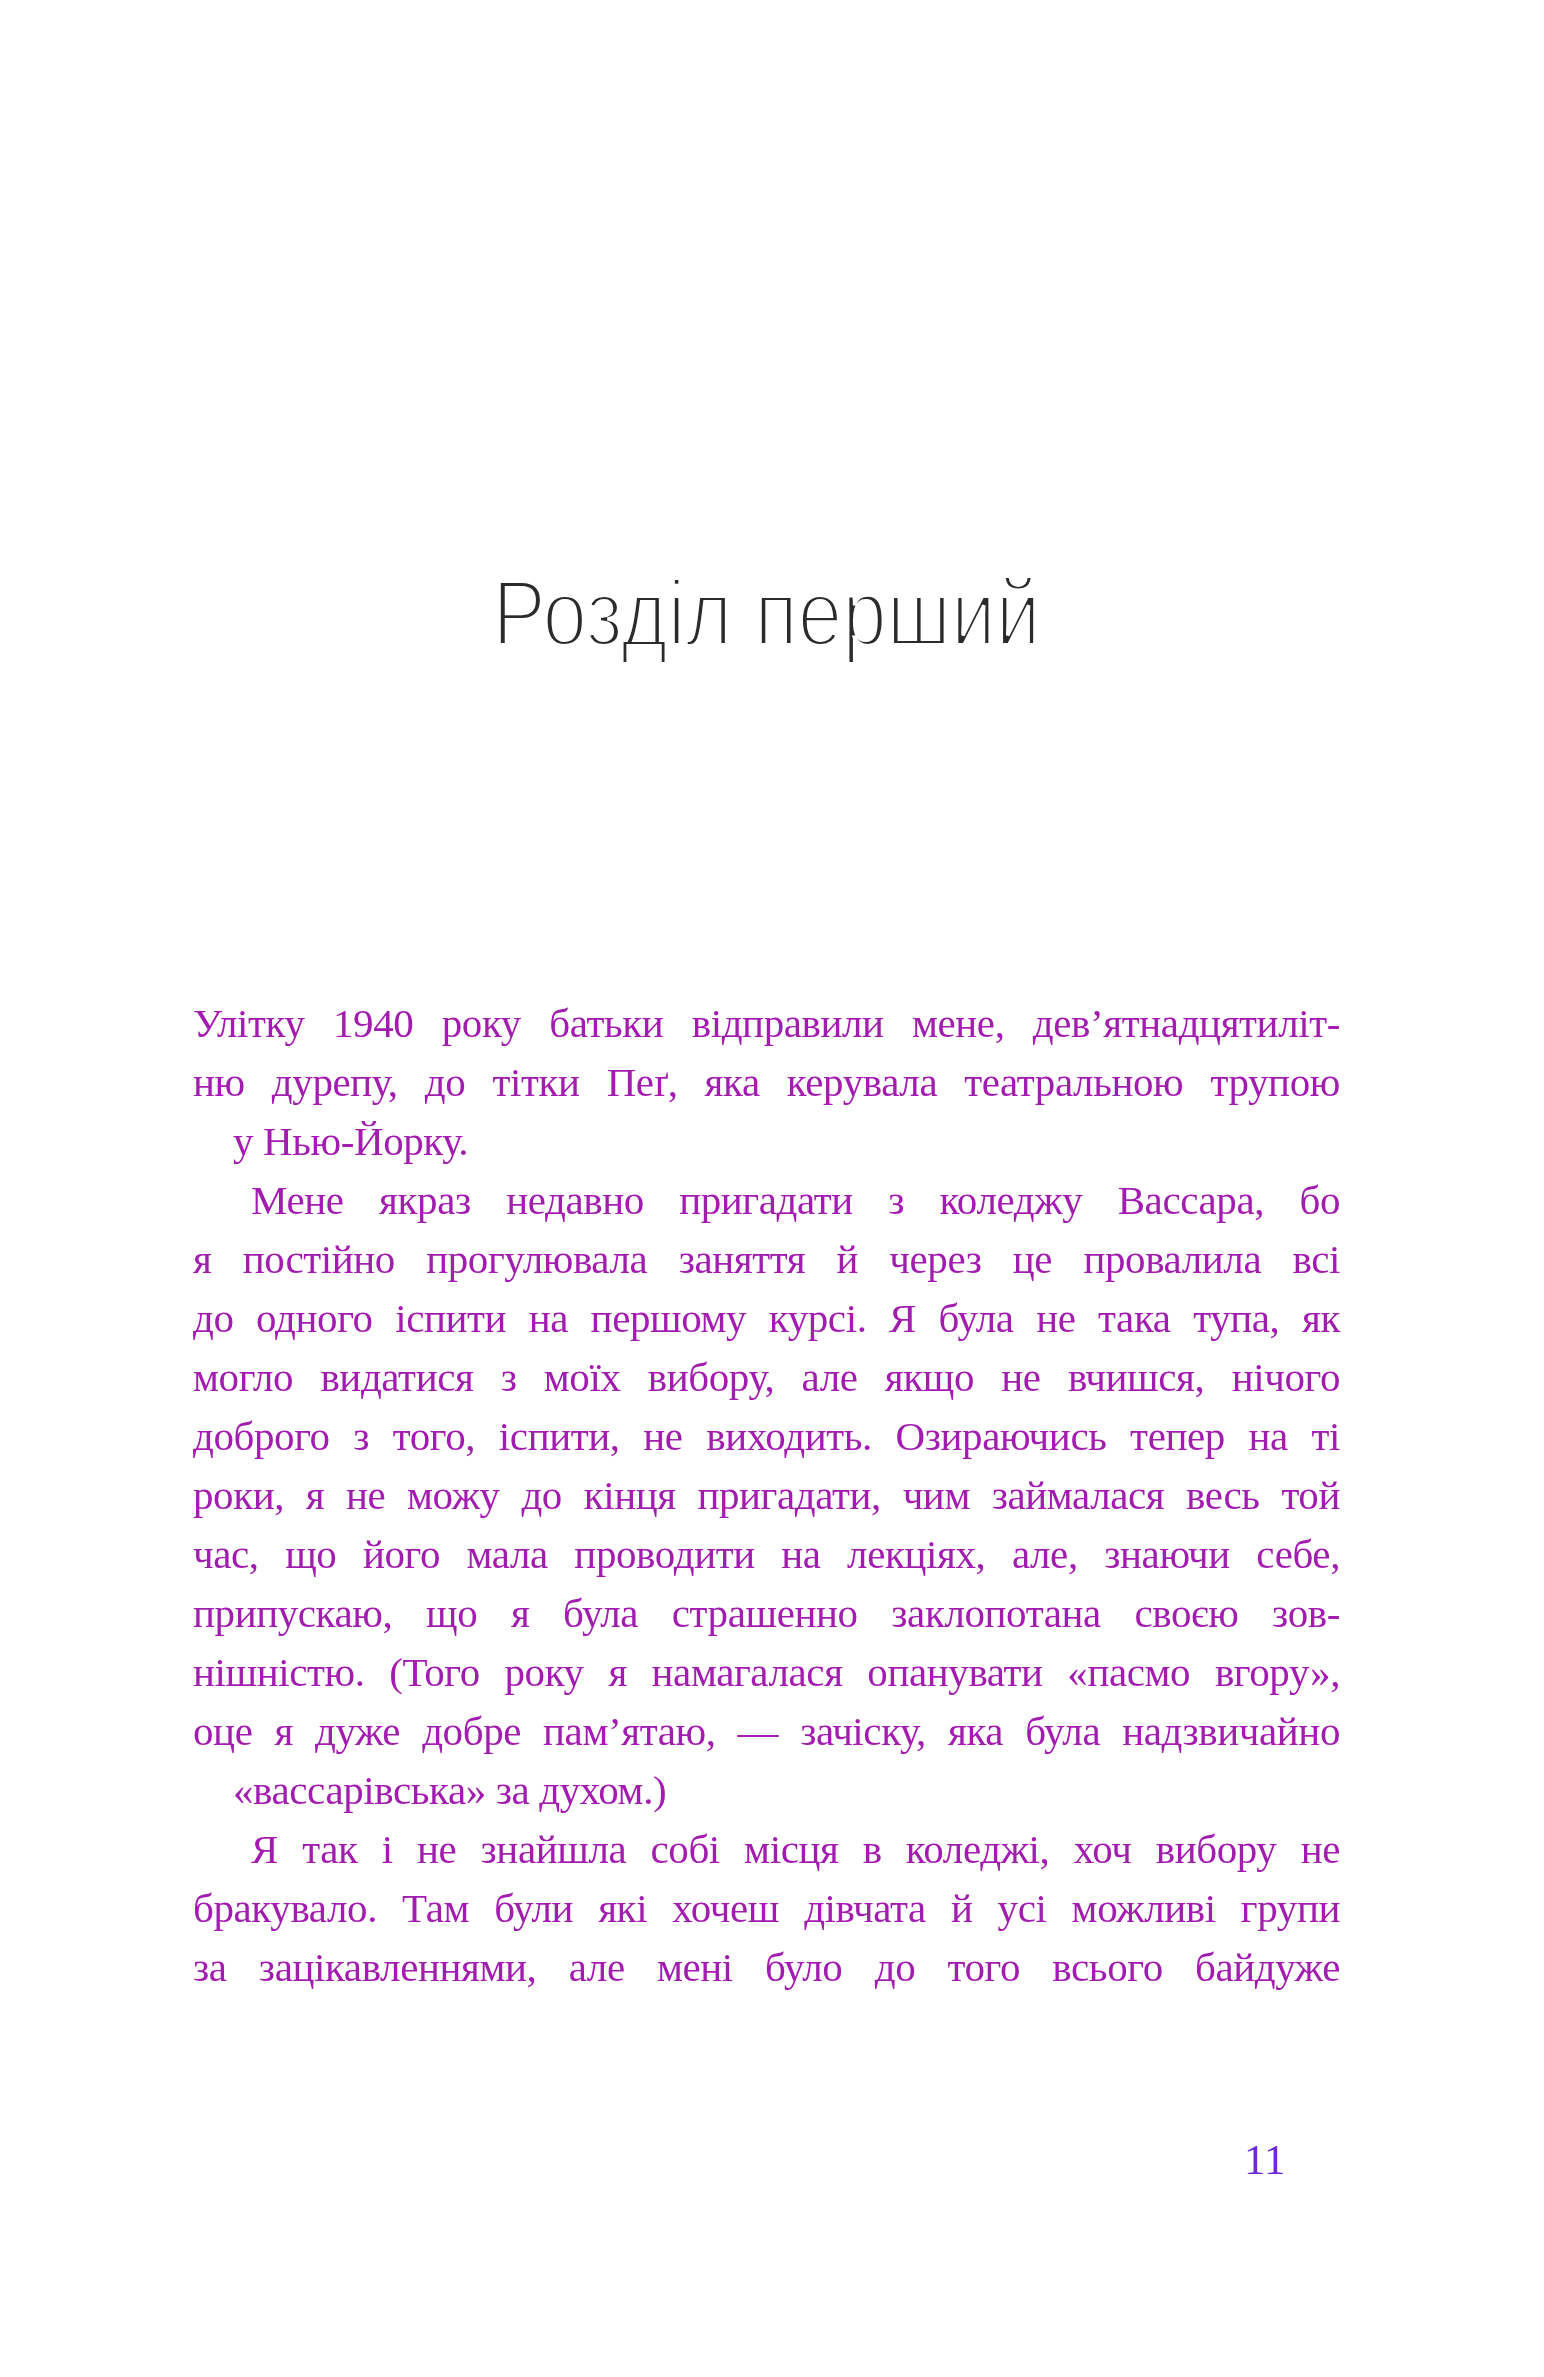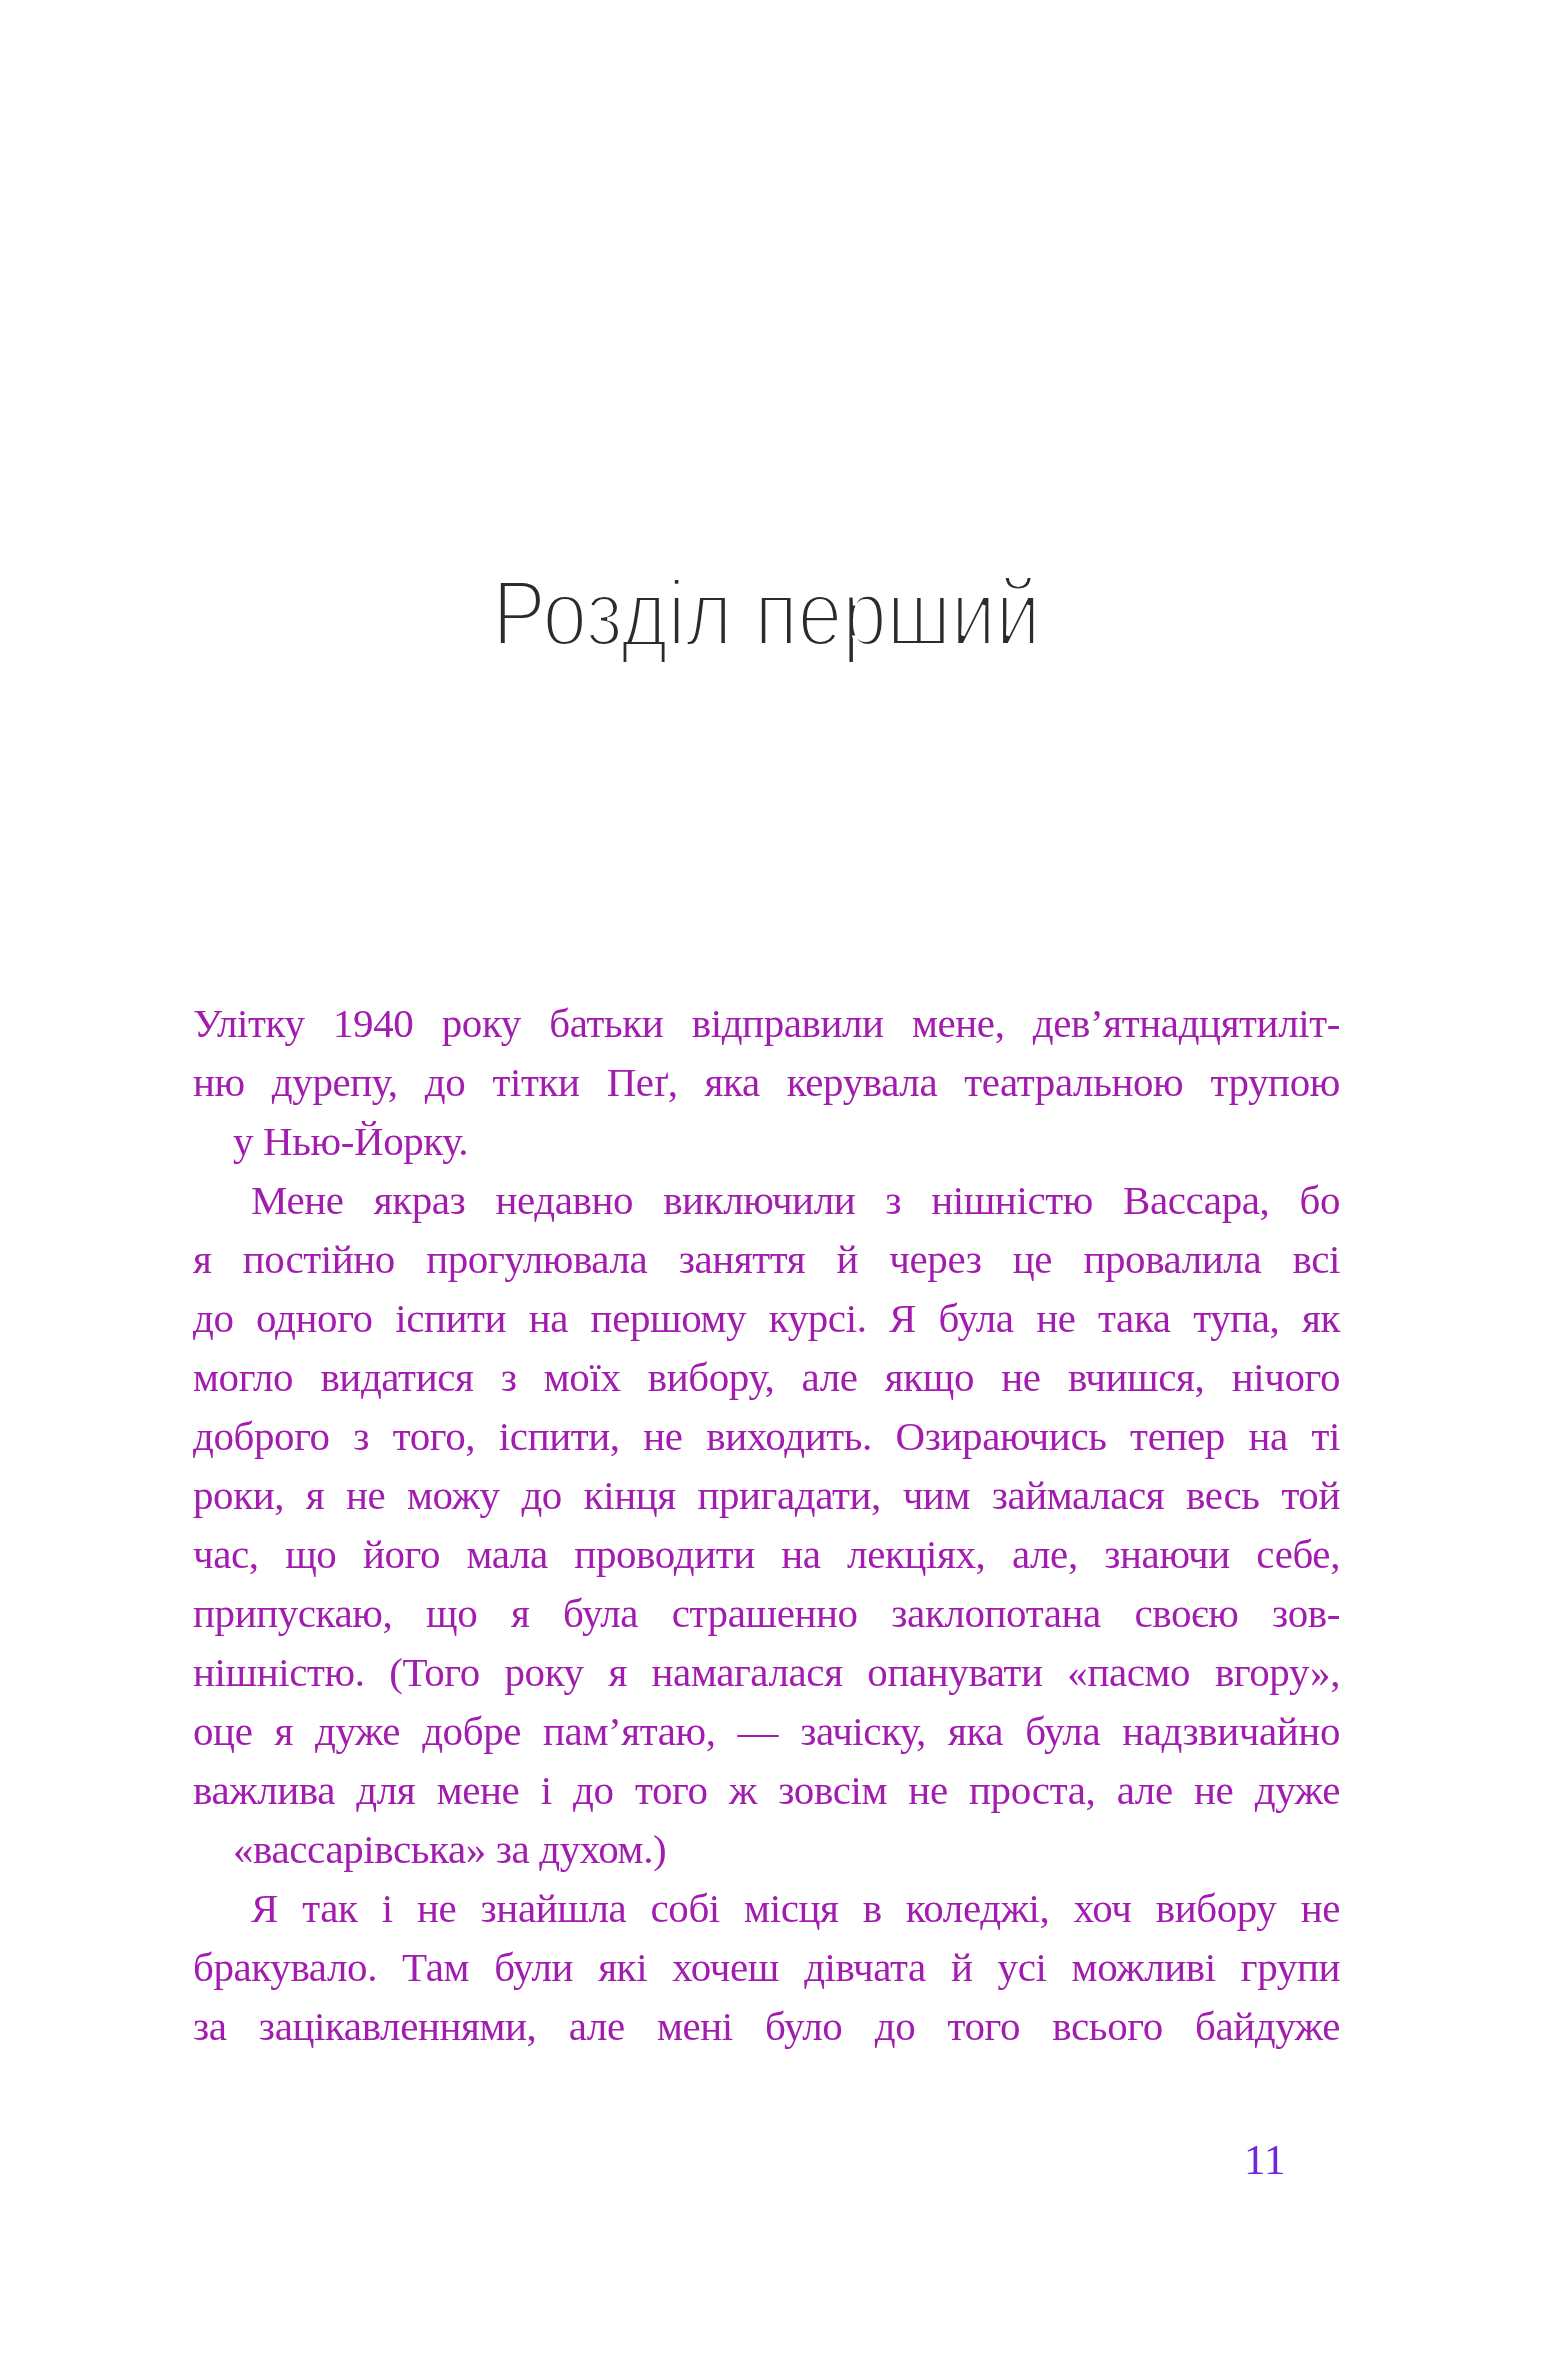--- a/index.html
+++ b/index.html
@@ -75,31 +75,30 @@
 
   <div class="body-text">
 
     <div class="paragraph">
       <div class="line">Улітку 1940 року батьки відправили мене, дев’ятнадцятиліт-</div>
       <div class="line">ню дурепу, до тітки Пеґ, яка керувала театральною трупою</div>
       <div class="line para-last">у Нью-Йорку.</div>
     </div>
 
     <div class="paragraph">
-      <div class="line para-first">Мене якраз недавно виключили з нішністю Вассара, бо</div>
+      <div class="line para-first">Мене якраз недавно пригадати з коледжу Вассара, бо</div>
       <div class="line">я постійно прогулювала заняття й через це провалила всі</div>
       <div class="line">до одного іспити на першому курсі. Я була не така тупа, як</div>
       <div class="line">могло видатися з моїх вибору, але якщо не вчишся, нічого</div>
       <div class="line">доброго з того, іспити, не виходить. Озираючись тепер на ті</div>
       <div class="line">роки, я не можу до кінця пригадати, чим займалася весь той</div>
       <div class="line">час, що його мала проводити на лекціях, але, знаючи себе,</div>
       <div class="line">припускаю, що я була страшенно заклопотана своєю зов-</div>
       <div class="line">нішністю. (Того року я намагалася опанувати «пасмо вгору»,</div>
       <div class="line">оце я дуже добре пам’ятаю, — зачіску, яка була надзвичайно</div>
-      <div class="line">важлива для мене і до того ж зовсім не проста, але не дуже</div>
       <div class="line para-last">«вассарівська» за духом.)</div>
     </div>
 
     <div class="paragraph">
       <div class="line para-first">Я так і не знайшла собі місця в коледжі, хоч вибору не</div>
       <div class="line">бракувало. Там були які хочеш дівчата й усі можливі групи</div>
       <div class="line">за зацікавленнями, але мені було до того всього байдуже</div>
     </div>
 
   </div>

